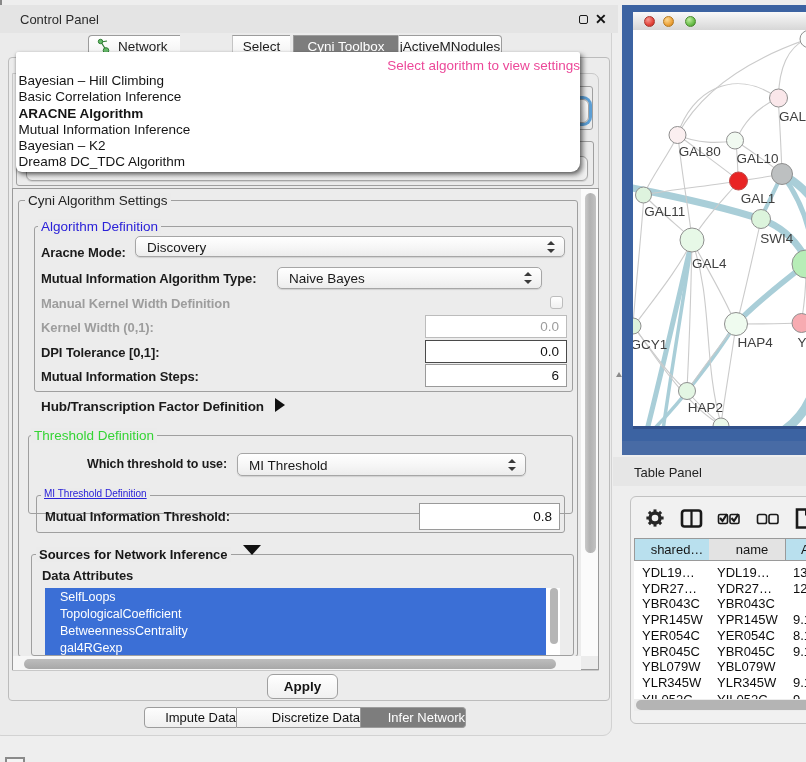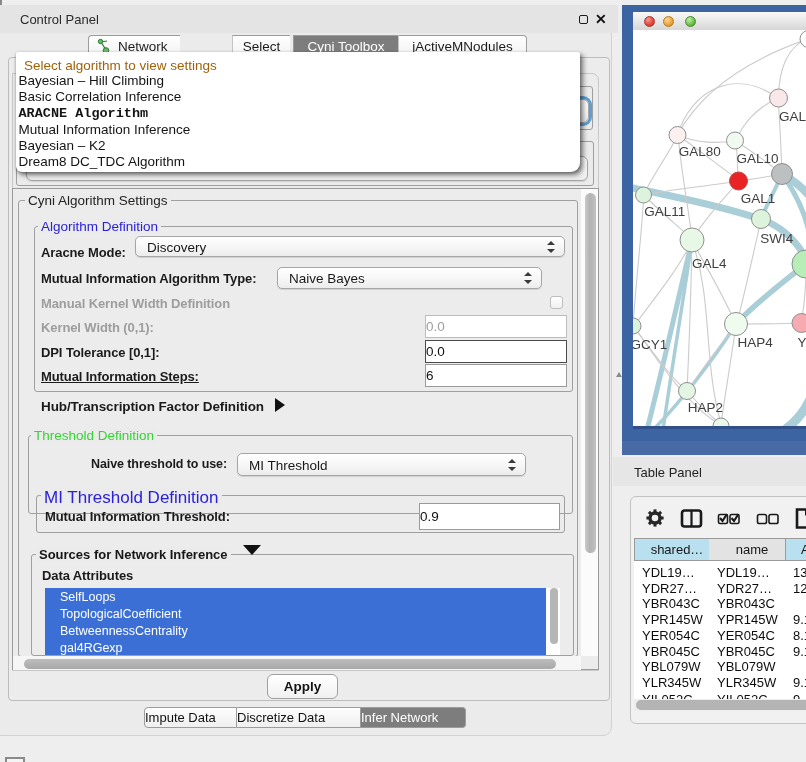--- a/index.html
+++ b/index.html
@@ -30,43 +30,43 @@
 .dis { color:#9d9d9d; }
 .combo { position:absolute; background:linear-gradient(#ffffff 0%,#f6f6f6 55%,#ececec 100%);
   border:1px solid #a6a6a6; border-radius:5px; font-size:13.5px; color:#191919;
   box-shadow:0 1px 1px rgba(0,0,0,0.12); }
 .combo .tx { position:absolute; left:11px; top:50%; transform:translateY(-50%); white-space:nowrap;}
 .arrs { position:absolute; right:9px; top:50%; width:8px; height:12px; transform:translateY(-50%); }
 .arrs i { position:absolute; left:0; width:0; height:0; border-left:4px solid transparent; border-right:4px solid transparent; }
 .arrs .u { top:0; border-bottom:4.5px solid #3a3a3a; }
 .arrs .d { bottom:0; border-top:4.5px solid #3a3a3a; }
 .fld { position:absolute; background:#fff; border:1px solid #b3b3b3; font-size:13.5px;
-  color:#111; text-align:left; padding-right:7px; }
+  color:#111; text-align:right; padding-right:7px; }
 
 
 .btab { top:707px; height:21px; background:linear-gradient(#fdfdfd,#efefef); border:1px solid #9c9c9c;
-  font-size:13px; color:#111; text-align:left; line-height:20px; }
+  font-size:13px; color:#111; text-align:right; line-height:20px; }
 
 
 #netwin { left:622px; top:5px; width:184px; height:450px; background:#3c63a2; }
 #nettitle { position:absolute; left:11px; top:7px; right:0; height:23px;
   background:linear-gradient(#f9f9f9,#cfcfcf); border-bottom:1px solid #8f8f8f; }
 .tl { position:absolute; top:10.5px; width:11px; height:11px; border-radius:50%; }
 #netcanvas { position:absolute; left:11px; top:25px; width:173px; height:396px; background:#fff; }
 #netlight { position:absolute; left:0px; top:436px; width:184px; height:14px; background:#486ba5; }
 
 
 #tptitle { left:634px; top:465px; font-size:13px; color:#232323; }
 #tpbox { left:630px; top:496px; width:186px; height:228px; background:#f1f1f1; border:1px solid #c2c2c2; border-radius:6px; }
 .th { position:absolute; top:538px; height:23px; border:1px solid #9a9a9a; font-size:13px; color:#161616; text-align:center; line-height:21px; }
 .tr { position:absolute; font-size:13px; color:#0d0d0d; white-space:nowrap; }
 
 #popup { left:16px; top:52px; width:564px; height:119.5px; background:#fff;
   border-radius:2px 2px 9px 6px; box-shadow:2.5px 3px 5px rgba(0,0,0,0.5), 0 1px 3px rgba(0,0,0,0.25); }
-#popup .ph { position:absolute; left:0; right:0; top:6px; text-align:left; color:#a16207; font-size:13.5px;padding-left:8px; }
+#popup .ph { position:absolute; left:0; right:0; top:6px; text-align:right; color:#ec4899; font-size:13.5px;padding-left:8px; }
 #popup .it { position:absolute; left:2.5px; font-size:13.5px; color:#141414; white-space:nowrap; }
 </style>
 </head>
 <body>
 <div class="abs" style="left:0;top:0;width:2px;height:5px;background:#888;"></div>
 <div class="abs" id="cpwin"></div>
 <div class="abs" id="cptitle">
     <span class="t">Control Panel</span>
   </div>
 <div class="abs" id="icoFloat"></div>
@@ -75,21 +75,21 @@
 <div class="abs ttab" style="left:88px;width:92px;border-left:1px solid #9c9c9c;border-radius:4px 0 0 0;text-align:left;padding-left:29px;">Network</div>
 <svg class="abs" style="left:96px;top:38px;" width="17" height="17" viewBox="0 0 17 17">
  <line x1="5" y1="4" x2="10" y2="12" stroke="#2e7d32" stroke-width="1.2"></line>
  <line x1="5" y1="4" x2="11" y2="3" stroke="#2e7d32" stroke-width="1.2"></line>
  <circle cx="4.5" cy="3.5" r="2.2" fill="#66bb6a" stroke="#2e7d32" stroke-width="1"></circle>
  <circle cx="10" cy="12.5" r="2.8" fill="#66bb6a" stroke="#2e7d32" stroke-width="1"></circle>
 </svg>
 <div class="abs ttab" style="left:180px;width:52px;border-left:1px solid #c4c4c4;margin-top:40px;">Style</div>
 <div class="abs ttab" style="left:232px;width:58px;border-left:1px solid #c4c4c4;">Select</div>
 <div class="abs ttab" style="left:293px;width:105px;background:#7d7d7d;color:#fff;border-left:1px solid #9c9c9c;">Cyni Toolbox</div>
-<div class="abs ttab" style="left:398px;width:129px;border-left:1px solid #c4c4c4;border-right:1px solid #9c9c9c;border-radius:0 4px 0 0;">jActiveMNodules</div>
+<div class="abs ttab" style="left:398px;width:104px;border-left:1px solid #c4c4c4;border-right:1px solid #9c9c9c;border-radius:0 4px 0 0;">jActiveMNodules</div>
 
 <div class="abs" id="outer"></div>
 <div class="abs" id="spanel"></div>
 
 <div class="gb" style="left:16px;top:86px;width:577px;height:44px;"></div>
 <div class="combo" style="left:24px;top:99px;width:565px;height:24px;border-radius:6px;box-shadow:0 0 0 3px #5d9fd4;"></div>
 <div class="gb" style="left:16px;top:141px;width:578px;height:45px;"></div>
 <div class="combo" style="left:26px;top:156px;width:562px;height:25px;border-radius:6px;"></div>
 
 <div class="abs" id="scrollpane" style="left:12px;top:188px;width:587px;height:482px;border:1px solid #9a9a9a;background:#ececec;"></div>
@@ -118,43 +118,43 @@
         <i class="u"></i>
         <i class="d"></i>
       </span>
     </div>
   <div class="lbl dis" style="left:41px;top:296px;">Manual Kernel Width Definition</div>
   <div class="abs" style="left:550px;top:296px;width:13px;height:13px;border:1px solid #bdbdbd;border-radius:3px;background:linear-gradient(#ffffff,#f0f0f0);"></div>
   <div class="lbl dis" style="left:41px;top:320px;">Kernel Width (0,1):</div>
   <div class="fld" style="left:425px;top:315px;width:142px;height:23px;border-color:#bcbcbc;color:#9d9d9d;line-height:21px;">0.0</div>
   <div class="lbl" style="left:41px;top:345px;">DPI Tolerance [0,1]:</div>
   <div class="fld" style="left:425px;top:340px;width:142px;height:23px;border-color:#4a4a4a;line-height:21px;">0.0</div>
-  <div class="lbl" style="left:41px;top:369px;text-decoration:underline;">Mutual Information Steps:</div>
+  <div class="lbl" style="left:41px;top:369px;">Mutual Information Steps:</div>
   <div class="fld" style="left:425px;top:364px;width:142px;height:23px;border-color:#9a9a9a;line-height:21px;">6</div>
 
   <div class="lbl" style="left:41px;top:399px;font-size:13.5px;">Hub/Transcription Factor Definition</div>
   <div class="abs" style="left:275px;top:398px;width:0;height:0;border-top:7px solid transparent;border-bottom:7px solid transparent;border-left:10px solid #111;"></div>
 
   <div class="gb" style="left:28px;top:435px;width:545px;height:79px;">
       <span style="left:2px;color:#35d435;">Threshold Definition</span>
     </div>
-  <div class="lbl" style="right:579px;top:457px;font-size:12.5px;">Naive threshold to use:</div>
+  <div class="lbl" style="right:579px;top:457px;font-size:12.5px;">Which threshold to use:</div>
   <div class="combo" style="left:237px;top:453px;width:289px;height:23px;">
       <span class="tx">MI Threshold</span>
       <span class="arrs">
         <i class="u"></i>
         <i class="d"></i>
       </span>
     </div>
 
   <div class="gb" style="left:36px;top:495px;width:529px;height:38px;">
-      <span style="left:4px;color:#2a21d8;font-size:17px;">MI Threshold Definition</span>
+      <span style="left:4px;color:#2a21d8;font-size:10px;text-decoration:underline;">MI Threshold Definition</span>
     </div>
   <div class="lbl" style="left:45px;top:509px;">Mutual Information Threshold:</div>
-  <div class="fld" style="left:419px;top:503px;width:141px;height:27px;border-color:#9a9a9a;line-height:25px;">0.9</div>
+  <div class="fld" style="left:419px;top:503px;width:141px;height:27px;border-color:#9a9a9a;line-height:25px;">0.8</div>
 
   <div class="gb" style="left:31px;top:554px;width:543px;height:102px;">
       <span style="left:4px;color:#161616;font-weight:bold;font-size:13px;">Sources for Network Inference</span>
     </div>
   <div class="abs" style="left:243px;top:545px;width:0;height:0;border-left:9.5px solid transparent;border-right:9.5px solid transparent;border-top:10.5px solid #111;"></div>
   <div class="lbl" style="left:42px;top:568px;">Data Attributes</div>
   <div class="abs" style="left:45px;top:588px;width:515px;height:67px;background:#fff;"></div>
   <div class="abs" style="left:45px;top:588px;width:501px;height:67px;background:#3b6fd6;color:#fff;font-size:12.5px;padding:1px 0 0 15px;line-height:17.1px;">SelfLoops<br>TopologicalCoefficient<br>BetweennessCentrality<br>gal4RGexp</div>
   <div class="abs" style="left:550px;top:588px;width:8px;height:56px;background:#b5b5b5;border-radius:4px;"></div>
 </div>
@@ -322,17 +322,17 @@
     <div class="abs tr" style="left:717px;top:692px;">YIL052C</div>
     <div class="abs tr" style="left:793px;top:692px;">9.</div>
 </div>
 <div class="abs" style="left:634px;top:699px;width:172px;height:12px;background:#ededed;"></div>
 <div class="abs" style="left:636px;top:700px;width:175px;height:10px;background:#b4b4b4;border-radius:5px;"></div>
 
 <div class="abs" id="popup">
   <div class="ph">Select algorithm to view settings</div>
   <div class="it" style="top:21.3px;">Bayesian – Hill Climbing</div>
   <div class="it" style="top:37.4px;">Basic Correlation Inference</div>
-  <div class="it" style="top:53.5px;font-weight:bold;font-family:Liberation Mono, monospace;">ARACNE Algorithm</div>
+  <div class="it" style="top:53.5px;font-weight:bold;">ARACNE Algorithm</div>
   <div class="it" style="top:69.6px;">Mutual Information Inference</div>
   <div class="it" style="top:85.7px;">Bayesian – K2</div>
   <div class="it" style="top:101.8px;">Dream8 DC_TDC Algorithm</div>
 </div>
 
 </body></html>

